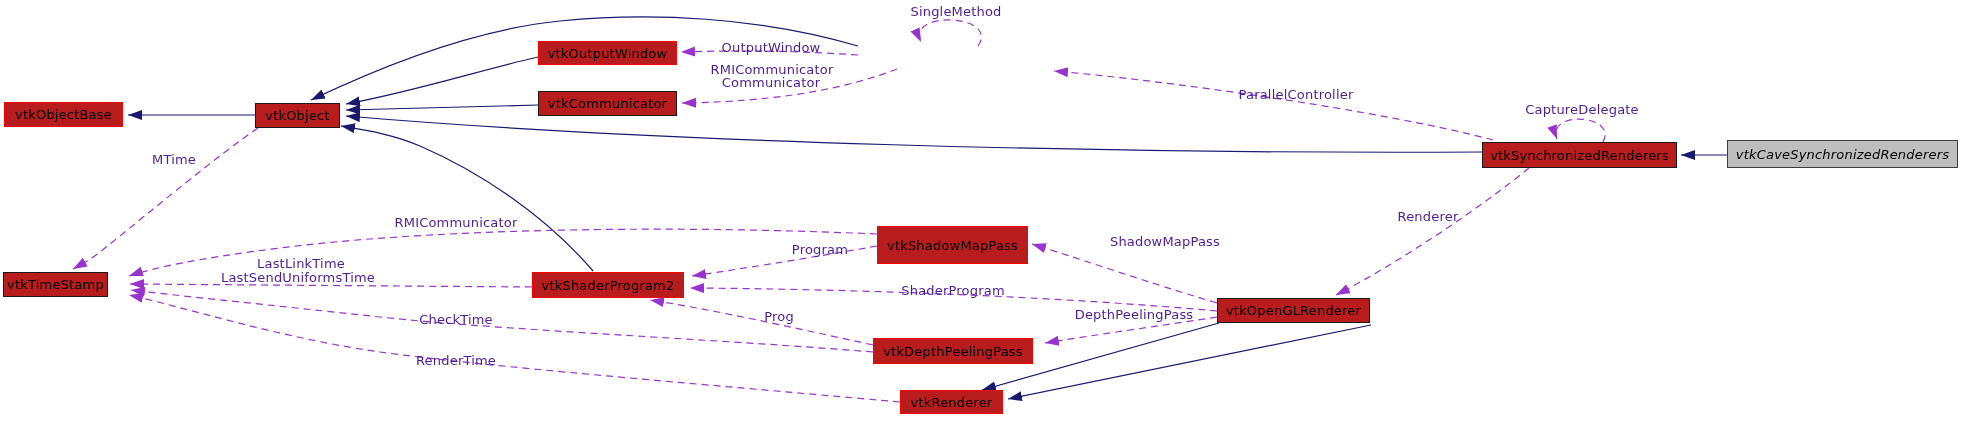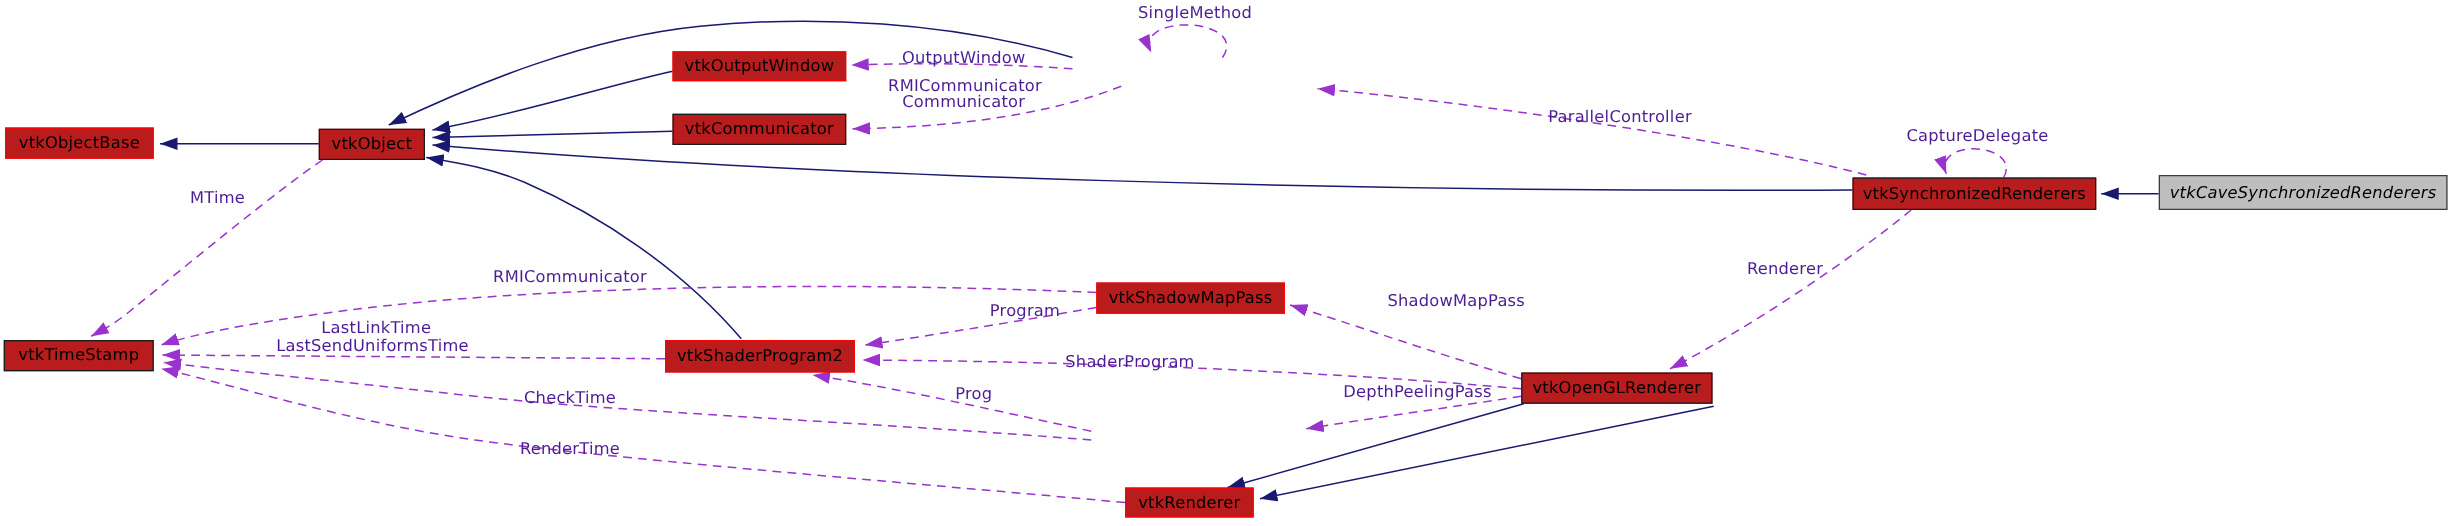--- a/index.html
+++ b/index.html
@@ -60,35 +60,36 @@
     <path class="e-use" d="M873,352 C700,338 500,330 380,317 C270,305 180,296 131,290" marker-end="url(#arrow-use)"></path>
     <path class="e-use" d="M900,402 C700,384 480,366 380,352 C280,338 180,306 129,295" marker-end="url(#arrow-use)"></path>
   </svg>
 
   <div class="node red" style="left:4px;top:102px;width:119px;height:25px">vtkObjectBase</div>
   <div class="node" style="left:255px;top:103px;width:85px;height:25px">vtkObject</div>
   <div class="node red" style="left:538px;top:41px;width:139px;height:24px">vtkOutputWindow</div>
   <div class="node" style="left:538px;top:91px;width:139px;height:25px">vtkCommunicator</div>
   <div class="node" style="left:1482px;top:142px;width:195px;height:26px">vtkSynchronizedRenderers</div>
   <div class="node target" style="left:1727px;top:140px;width:231px;height:28px">vtkCaveSynchronizedRenderers</div>
-  <div class="node" style="left:3px;top:272px;width:120px;height:25px">vtkTimeStamp</div>
+  <div class="node" style="left:3px;top:272px;width:105px;height:25px">vtkTimeStamp</div>
   <div class="node red" style="left:532px;top:272px;width:152px;height:26px">vtkShaderProgram2</div>
-  <div class="node red" style="left:877px;top:226px;width:151px;height:25px">vtkShadowMapPass</div>
+  <div class="node red" style="left:877px;top:226px;width:151px;height:38px">vtkShadowMapPass</div>
   <div class="node" style="left:1217px;top:298px;width:153px;height:25px">vtkOpenGLRenderer</div>
+  <div class="node red" style="left:873px;top:338px;width:160px;height:26px">vtkDepthPeelingPass</div>
   <div class="node red" style="left:900px;top:390px;width:103px;height:24px">vtkRenderer</div>
 
   <div class="elabel" style="left:956px;top:11px">SingleMethod</div>
   <div class="elabel" style="left:771px;top:47px">OutputWindow</div>
   <div class="elabel" style="left:772px;top:69px">RMICommunicator</div>
   <div class="elabel" style="left:771px;top:82px">Communicator</div>
   <div class="elabel" style="left:1296px;top:94px">ParallelController</div>
   <div class="elabel" style="left:1582px;top:109px">CaptureDelegate</div>
   <div class="elabel" style="left:1428px;top:216px">Renderer</div>
   <div class="elabel" style="left:1165px;top:241px">ShadowMapPass</div>
-  <div class="elabel" style="left:904px;top:290px">ShaderProgram</div>
+  <div class="elabel" style="left:953px;top:290px">ShaderProgram</div>
   <div class="elabel" style="left:1134px;top:314px">DepthPeelingPass</div>
   <div class="elabel" style="left:820px;top:249px">Program</div>
   <div class="elabel" style="left:779px;top:316px">Prog</div>
   <div class="elabel" style="left:174px;top:159px">MTime</div>
   <div class="elabel" style="left:456px;top:222px">RMICommunicator</div>
   <div class="elabel" style="left:301px;top:263px">LastLinkTime</div>
   <div class="elabel" style="left:298px;top:277px">LastSendUniformsTime</div>
   <div class="elabel" style="left:456px;top:319px">CheckTime</div>
   <div class="elabel" style="left:456px;top:360px">RenderTime</div>
 </div>

